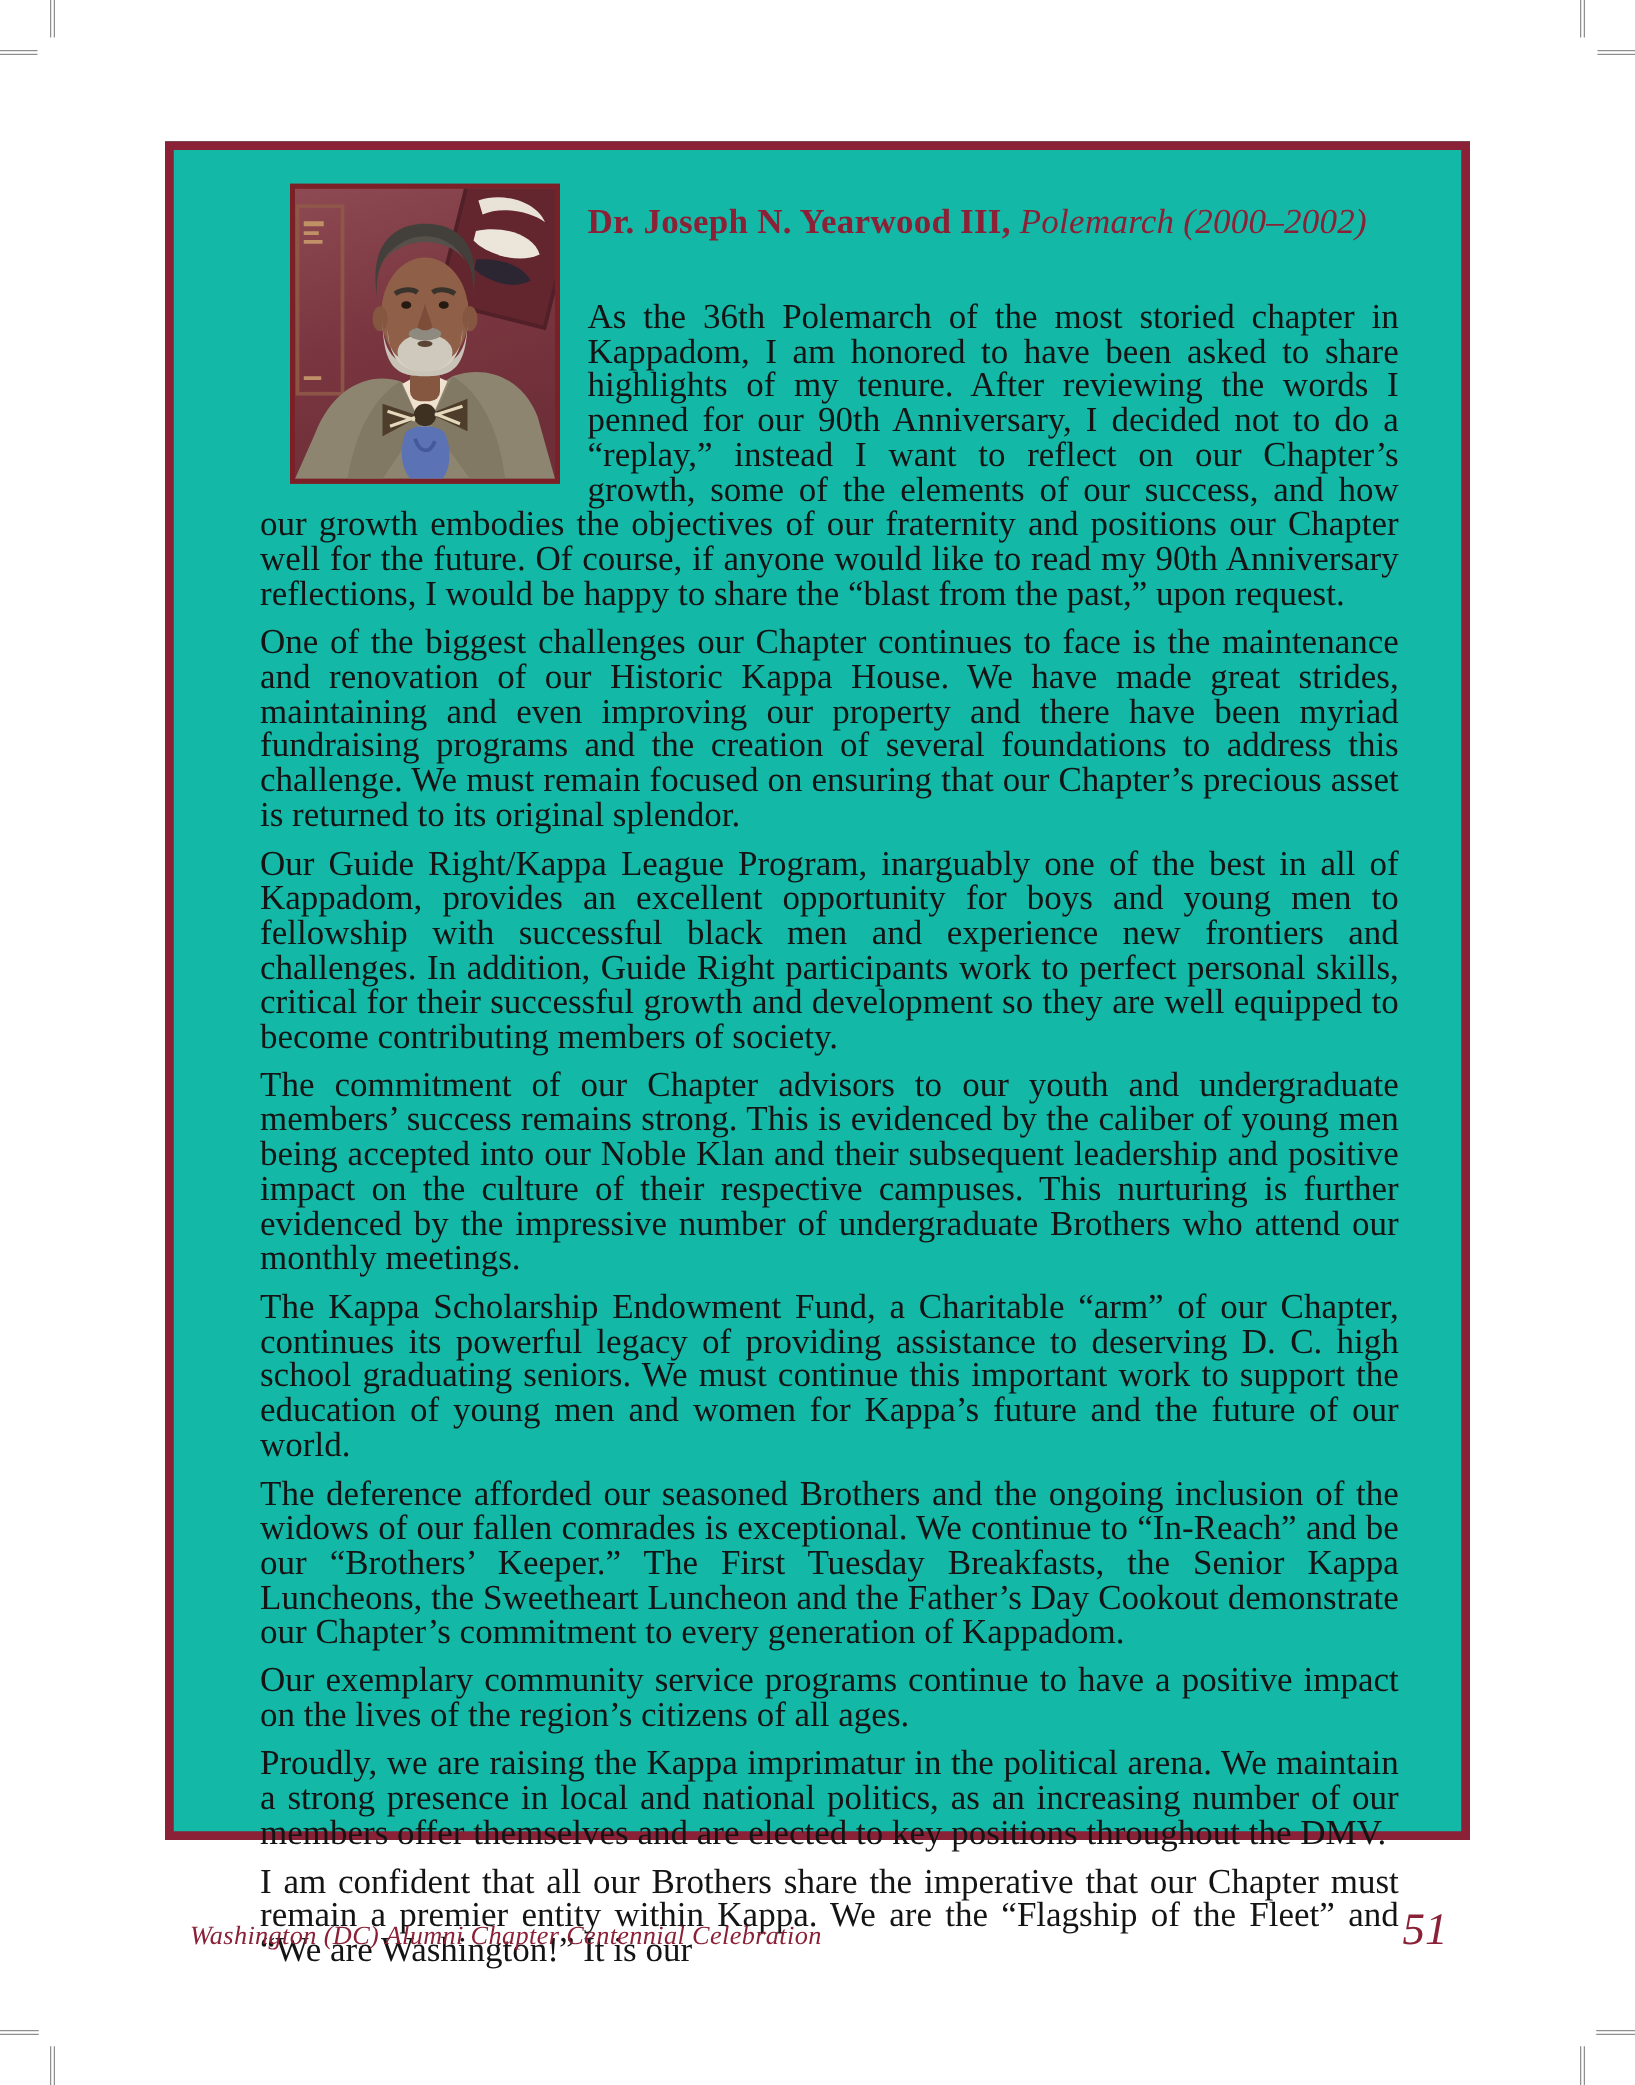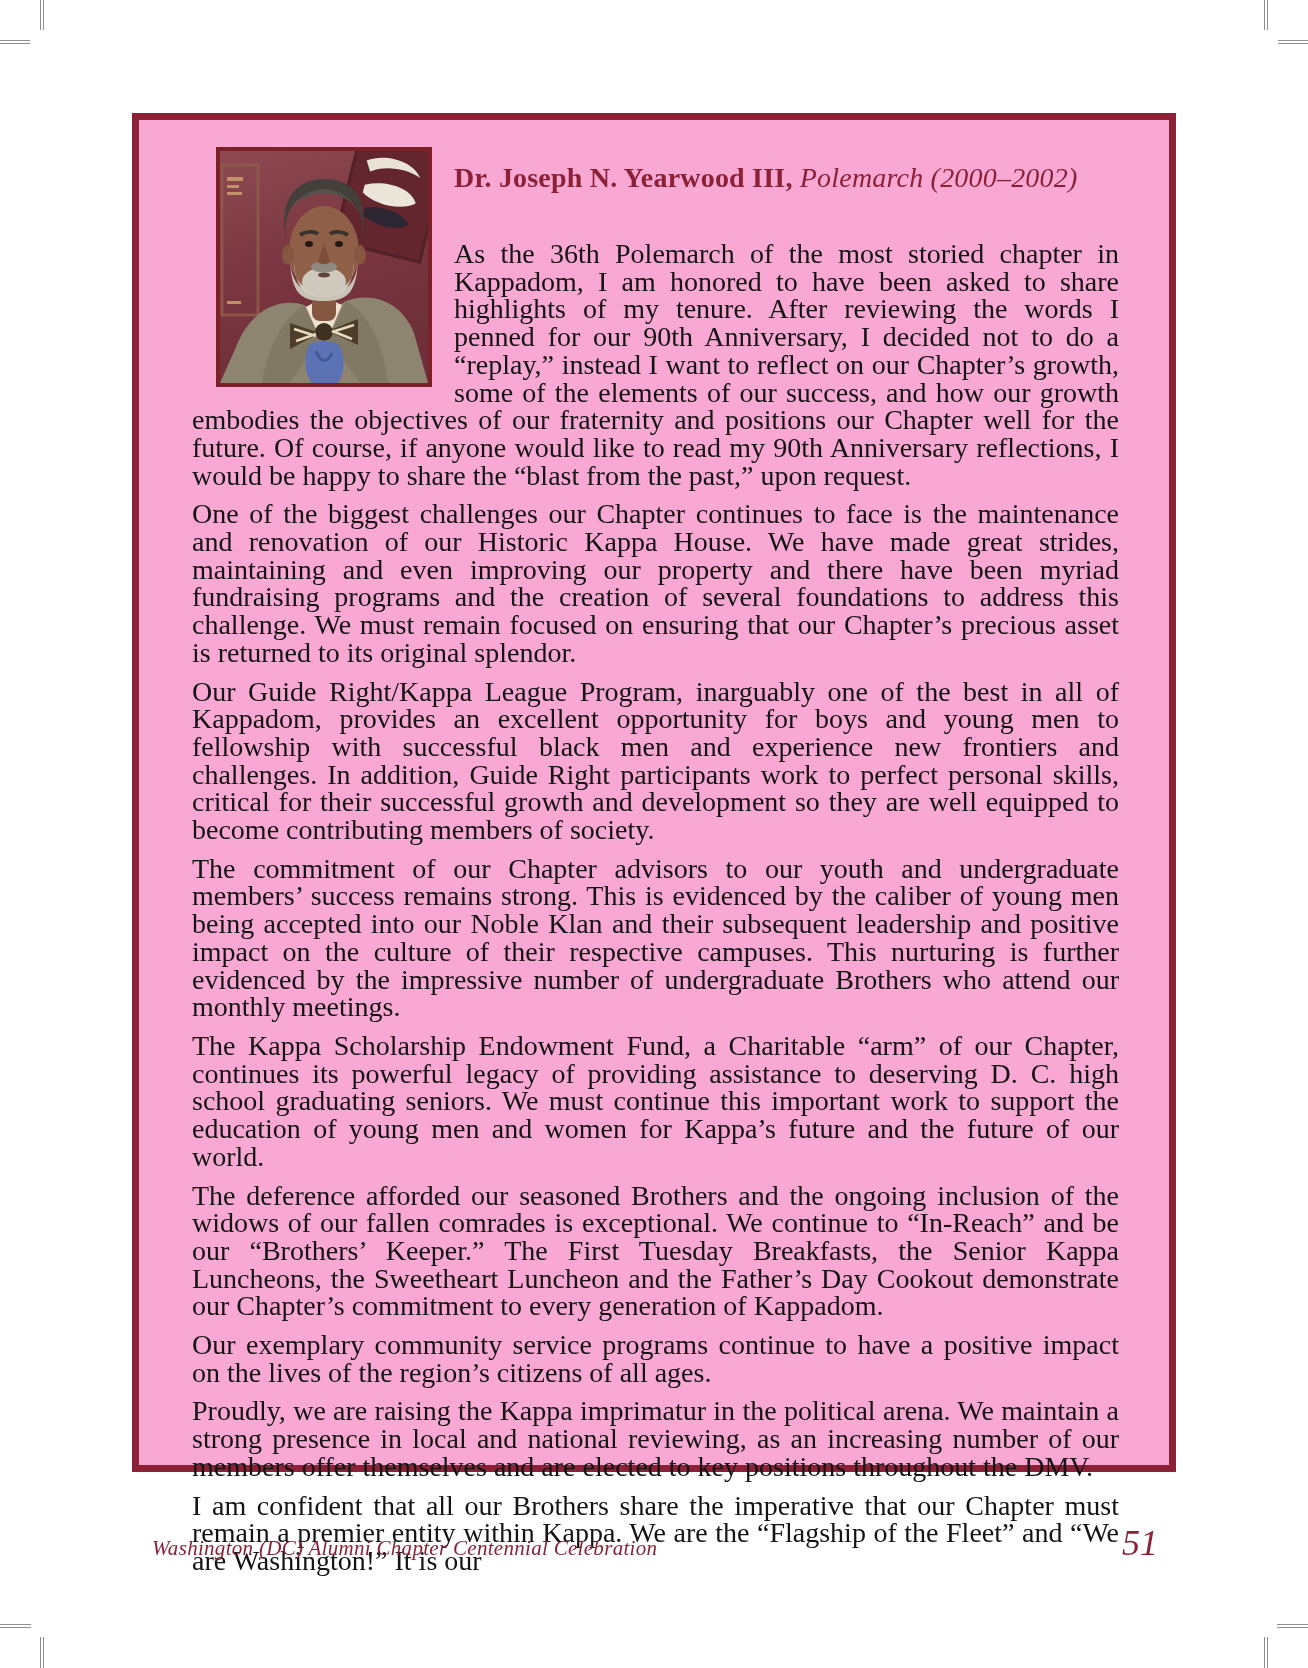--- a/index.html
+++ b/index.html
@@ -15,21 +15,21 @@
     font-family:"Liberation Serif",serif;
   }
   
   .trim{position:absolute;background:#fff;box-sizing:border-box;}
   .trim.v{width:4px;border-left:1px solid var(--mark-line);border-right:1px solid var(--mark-line);}
   .trim.h{height:4px;border-top:1px solid var(--mark-line);border-bottom:1px solid var(--mark-line);}
   
   .content-box{
     position:absolute;left:132px;top:113px;width:1044px;height:1359px;
     box-sizing:border-box;border:7px solid var(--maroon);
-    padding:27px 50px 0 53px;background:#f9a8d4;
+    padding:27px 50px 0 69px;background:#14b8a6;
   }
   .portrait{
     float:left;width:216px;height:240px;box-sizing:border-box;
     border:4px solid var(--photo-border);
     margin:0 22px 0 24px;
     background:#7d3742;
   }
   .portrait svg{display:block;width:100%;height:100%;}
   h1.profile-heading{
     margin:14px 0 45px 0;
@@ -134,21 +134,21 @@
   <h1 class="profile-heading"><span>Dr. Joseph N. Yearwood III,</span><span class="title-suffix"> Polemarch (2000–2002)</span></h1>
 
   <div class="body-copy">
       <p>As the 36th Polemarch of the most storied chapter in Kappadom, I am honored to have been asked to share highlights of my tenure. After reviewing the words I penned for our 90th Anniversary, I decided not to do a “replay,” instead I want to reflect on our Chapter’s growth, some of the elements of our success, and how our growth embodies the objectives of our fraternity and positions our Chapter well for the future. Of course, if anyone would like to read my 90th Anniversary reflections, I would be happy to share the “blast from the past,” upon request.</p>
       <p>One of the biggest challenges our Chapter continues to face is the maintenance and renovation of our Historic Kappa House. We have made great strides, maintaining and even improving our property and there have been myriad fundraising programs and the creation of several foundations to address this challenge. We must remain focused on ensuring that our Chapter’s precious asset is returned to its original splendor.</p>
       <p>Our Guide Right/Kappa League Program, inarguably one of the best in all of Kappadom, provides an excellent opportunity for boys and young men to fellowship with successful black men and experience new frontiers and challenges. In addition, Guide Right participants work to perfect personal skills, critical for their successful growth and development so they are well equipped to become contributing members of society.</p>
       <p>The commitment of our Chapter advisors to our youth and undergraduate members’ success remains strong. This is evidenced by the caliber of young men being accepted into our Noble Klan and their subsequent leadership and positive impact on the culture of their respective campuses. This nurturing is further evidenced by the impressive number of undergraduate Brothers who attend our monthly meetings.</p>
       <p>The Kappa Scholarship Endowment Fund, a Charitable “arm” of our Chapter, continues its powerful legacy of providing assistance to deserving D. C. high school graduating seniors. We must continue this important work to support the education of young men and women for Kappa’s future and the future of our world.</p>
       <p>The deference afforded our seasoned Brothers and the ongoing inclusion of the widows of our fallen comrades is exceptional. We continue to “In-Reach” and be our “Brothers’ Keeper.” The First Tuesday Breakfasts, the Senior Kappa Luncheons, the Sweetheart Luncheon and the Father’s Day Cookout demonstrate our Chapter’s commitment to every generation of Kappadom.</p>
       <p>Our exemplary community service programs continue to have a positive impact on the lives of the region’s citizens of all ages.</p>
-      <p>Proudly, we are raising the Kappa imprimatur in the political arena. We maintain a strong presence in local and national reviewing, as an increasing number of our members offer themselves and are elected to key positions throughout the DMV.</p>
+      <p>Proudly, we are raising the Kappa imprimatur in the political arena. We maintain a strong presence in local and national politics, as an increasing number of our members offer themselves and are elected to key positions throughout the DMV.</p>
       <p>I am confident that all our Brothers share the imperative that our Chapter must remain a premier entity within Kappa. We are the “Flagship of the Fleet” and “We are Washington!” It is our</p>
     </div>
 
 </div>
 
 <div class="page-footer">
   <span class="footer-title">Washington (DC) Alumni Chapter Centennial Celebration</span>
   <span class="footer-page-number">51</span>
 </div>
 

